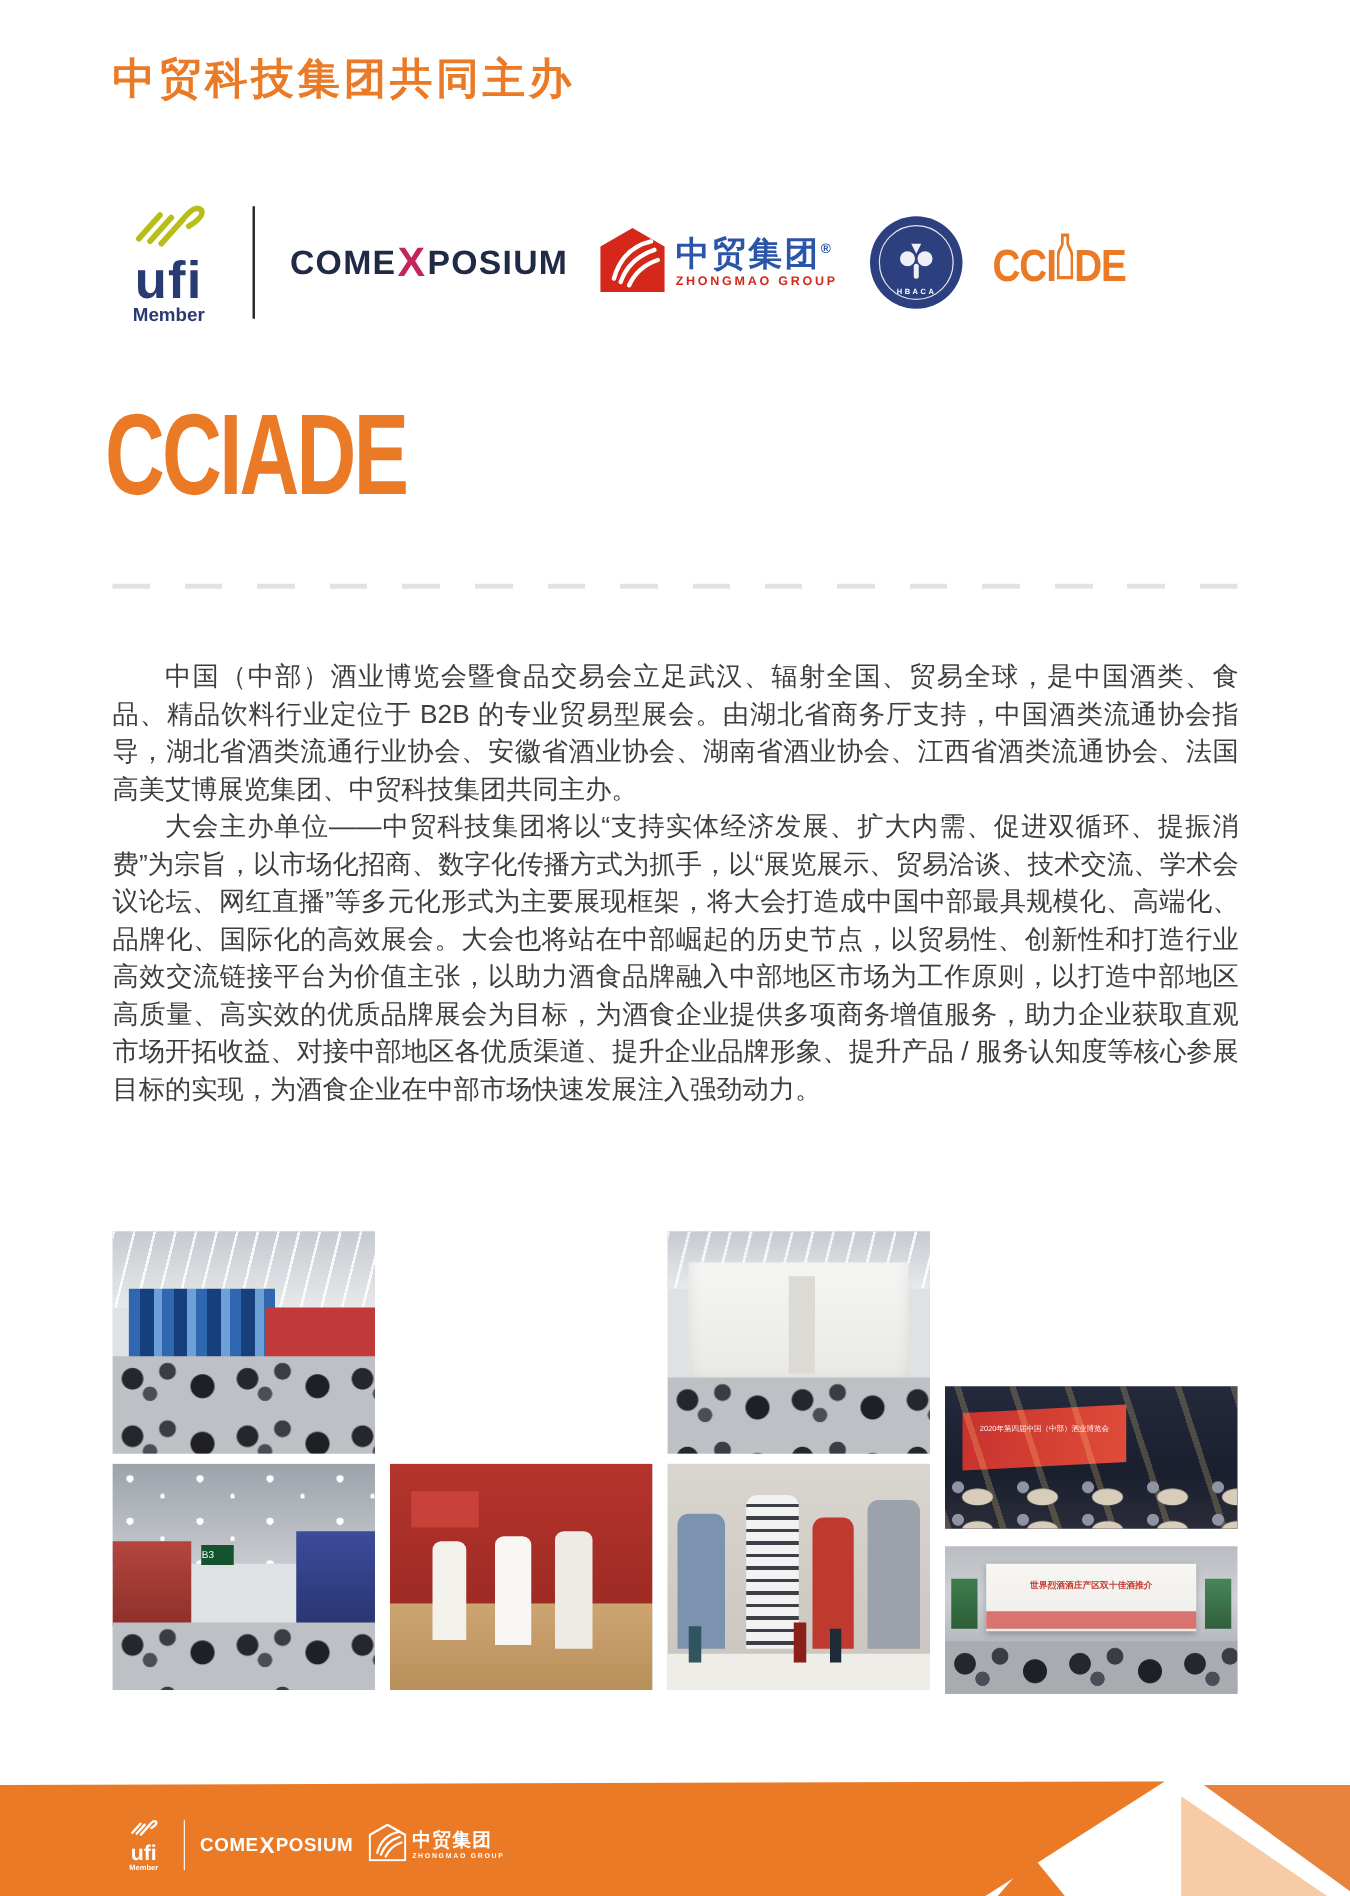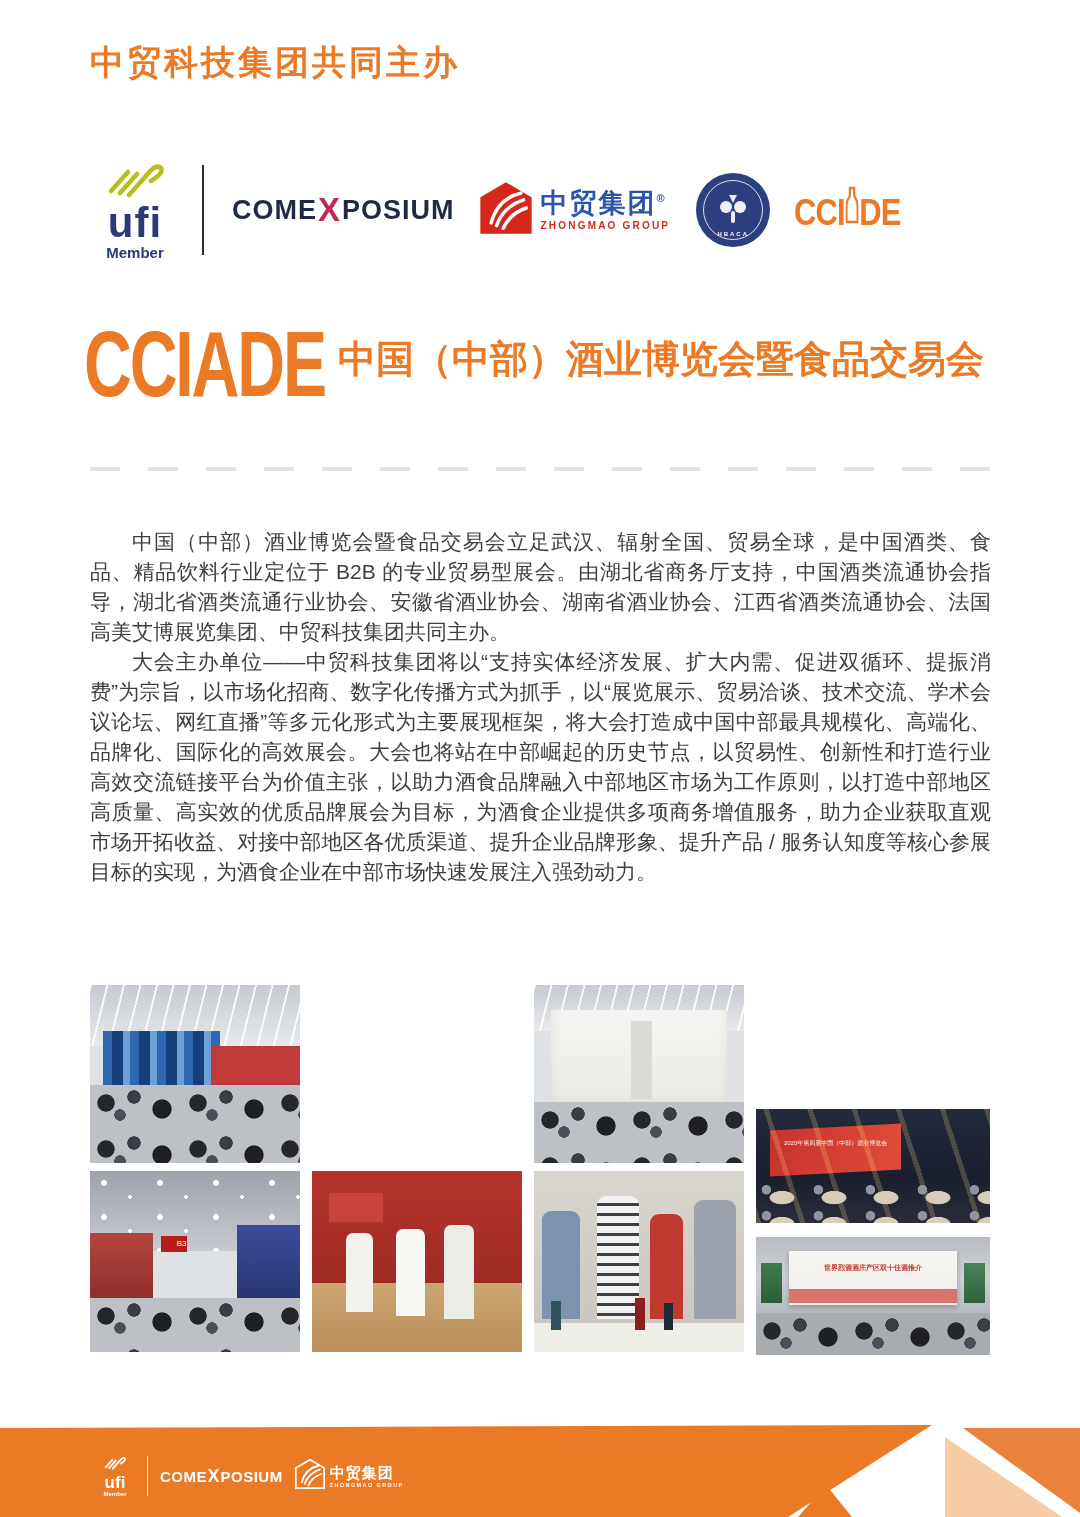--- a/index.html
+++ b/index.html
@@ -154,21 +154,20 @@
       <span class="bottle">
         <svg width="15" height="38" viewBox="0 0 15 38">
           <path d="M5 2 h5 v7 c0 3 4 4 4 10 v17 H1 V19 c0-6 4-7 4-10 Z" fill="none" stroke="#EA7A26" stroke-width="2.6"></path>
         </svg>
       </span>
       <span>DE</span>
     </div>
   </div>
 
   <div class="cciade-big">CCIADE</div>
-  <div class="title-cn">中国（中部）酒业博览会暨食品交易会</div>
 
   <div class="dash-divider"></div>
 
   <div class="intro">
     <p>中国（中部）酒业博览会暨食品交易会立足武汉、辐射全国、贸易全球，是中国酒类、食品、精品饮料行业定位于 B2B 的专业贸易型展会。由湖北省商务厅支持，中国酒类流通协会指导，湖北省酒类流通行业协会、安徽省酒业协会、湖南省酒业协会、江西省酒类流通协会、法国高美艾博展览集团、中贸科技集团共同主办。</p>
     <p>大会主办单位——中贸科技集团将以“支持实体经济发展、扩大内需、促进双循环、提振消费”为宗旨，以市场化招商、数字化传播方式为抓手，以“展览展示、贸易洽谈、技术交流、学术会议论坛、网红直播”等多元化形式为主要展现框架，将大会打造成中国中部最具规模化、高端化、品牌化、国际化的高效展会。大会也将站在中部崛起的历史节点，以贸易性、创新性和打造行业高效交流链接平台为价值主张，以助力酒食品牌融入中部地区市场为工作原则，以打造中部地区高质量、高实效的优质品牌展会为目标，为酒食企业提供多项商务增值服务，助力企业获取直观市场开拓收益、对接中部地区各优质渠道、提升企业品牌形象、提升产品 / 服务认知度等核心参展目标的实现，为酒食企业在中部市场快速发展注入强劲动力。</p>
   </div>
 
   <div class="photo-grid">
 
@@ -185,21 +184,21 @@
       <div class="blk" style="left:8%;top:14%;width:84%;height:56%;background:linear-gradient(180deg,#F5F5F3,#E9E8E4);box-shadow:inset 0 -6px 12px rgba(0,0,0,.08)"></div>
       <div class="blk" style="left:46%;top:20%;width:10%;height:44%;background:#DCDAD4"></div>
       <div class="crowd" style="height:34%"></div>
     </div>
 
 
     <div class="ph" style="left:0;top:186px;width:210px;height:181px">
       <div class="ceil" style="height:44%;background-image:radial-gradient(circle 3px at 14px 12px,#ffffff 95%,transparent),radial-gradient(circle 2px at 40px 26px,#ffffff 95%,transparent),linear-gradient(180deg,#9DA3AB,#C7CBD0);background-size:56px 34px,56px 34px,100% 100%"></div>
       <div class="blk" style="left:0;top:34%;width:30%;height:38%;background:linear-gradient(180deg,#B3463F,#8E2F2A)"></div>
       <div class="blk" style="left:70%;top:30%;width:30%;height:44%;background:linear-gradient(180deg,#3C4C9C,#27346E)"></div>
-      <div class="blk" style="left:34%;top:36%;width:12%;height:9%;background:#b91c1c;color:#fff;font-size:8px;font-weight:normal;text-align:right;line-height:15px">B3</div>
+      <div class="blk" style="left:34%;top:36%;width:12%;height:9%;background:#14532d;color:#fff;font-size:8px;font-weight:normal;text-align:left;line-height:15px">B3</div>
       <div class="crowd" style="height:30%"></div>
     </div>
 
     <div class="ph" style="left:222px;top:186px;width:210px;height:181px">
       <div class="blk" style="left:0;top:0;width:100%;height:62%;background:linear-gradient(180deg,#B5342C,#9E2B24)"></div>
       <div class="blk" style="left:0;bottom:0;width:100%;height:38%;background:linear-gradient(180deg,#CDA571,#B98F5C)"></div>
       <div class="blk" style="left:16%;top:34%;width:13%;height:44%;background:#F3F1EC;border-radius:7px 7px 0 0"></div>
       <div class="blk" style="left:40%;top:32%;width:14%;height:48%;background:#F8F7F4;border-radius:7px 7px 0 0"></div>
       <div class="blk" style="left:63%;top:30%;width:14%;height:52%;background:#EDEBE6;border-radius:7px 7px 0 0"></div>
       <div class="blk" style="left:8%;top:12%;width:26%;height:16%;background:#C8423A"></div>

